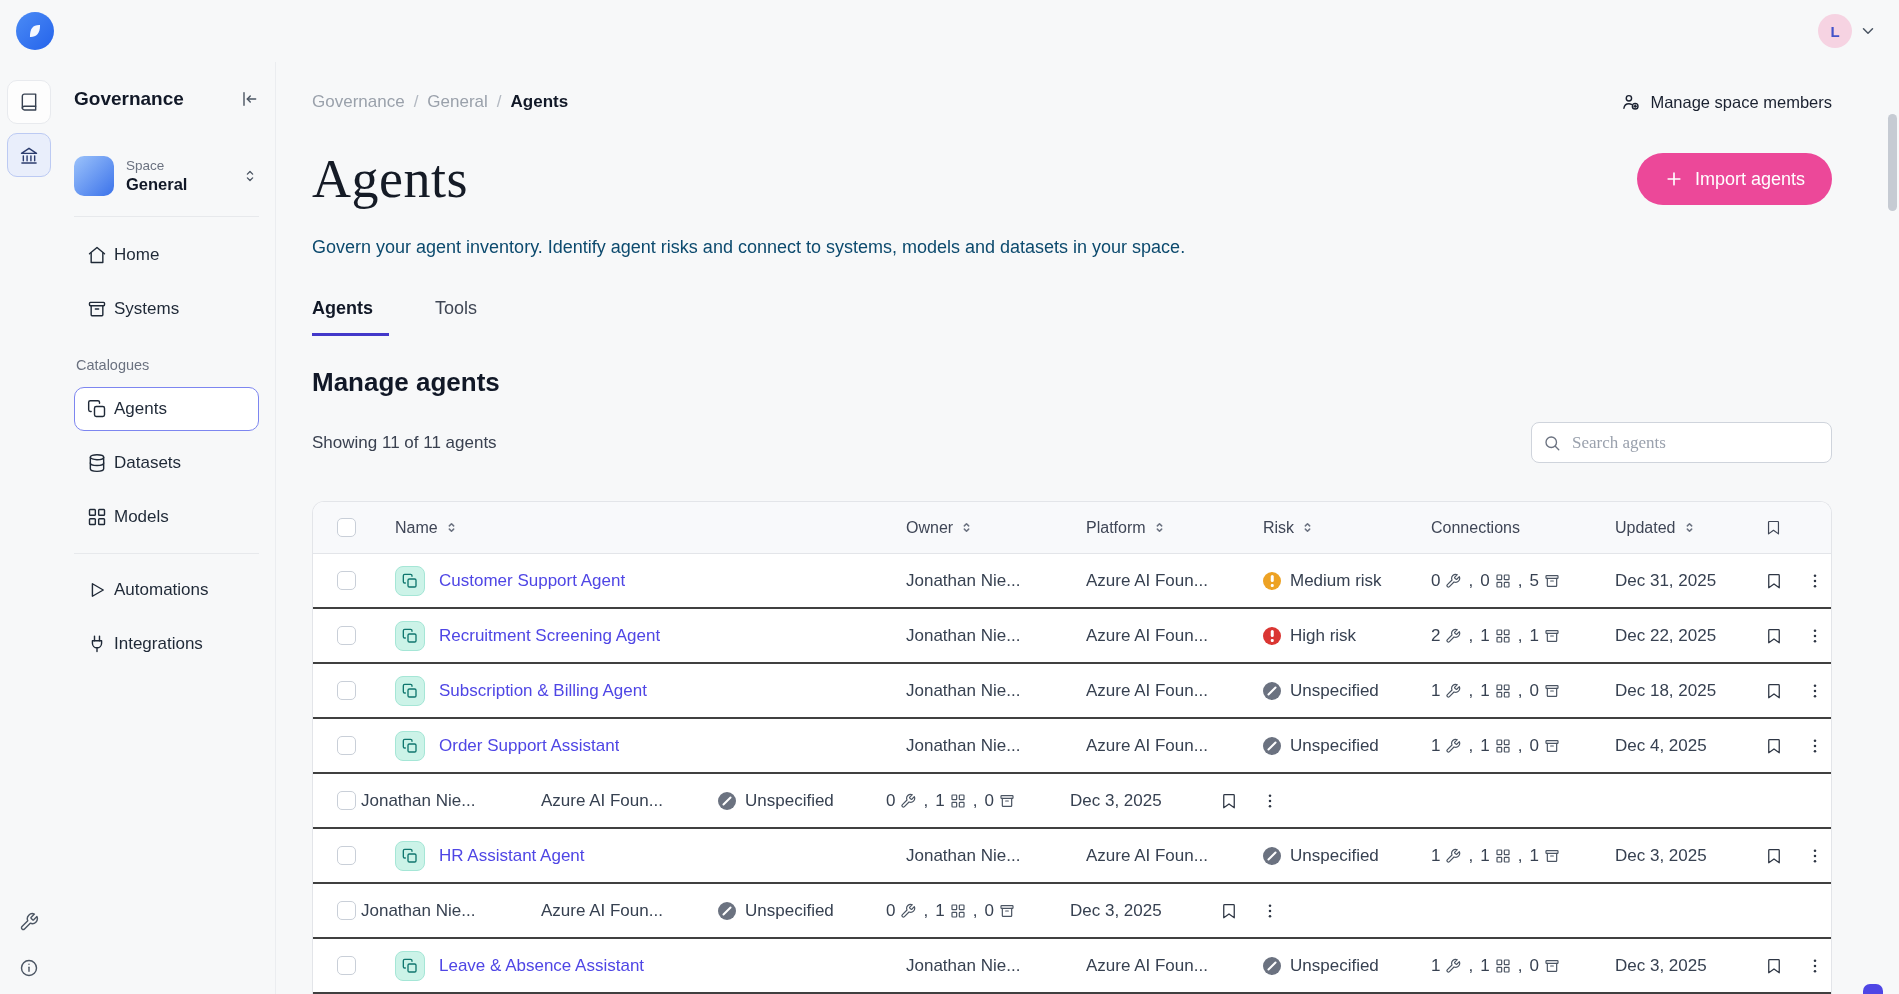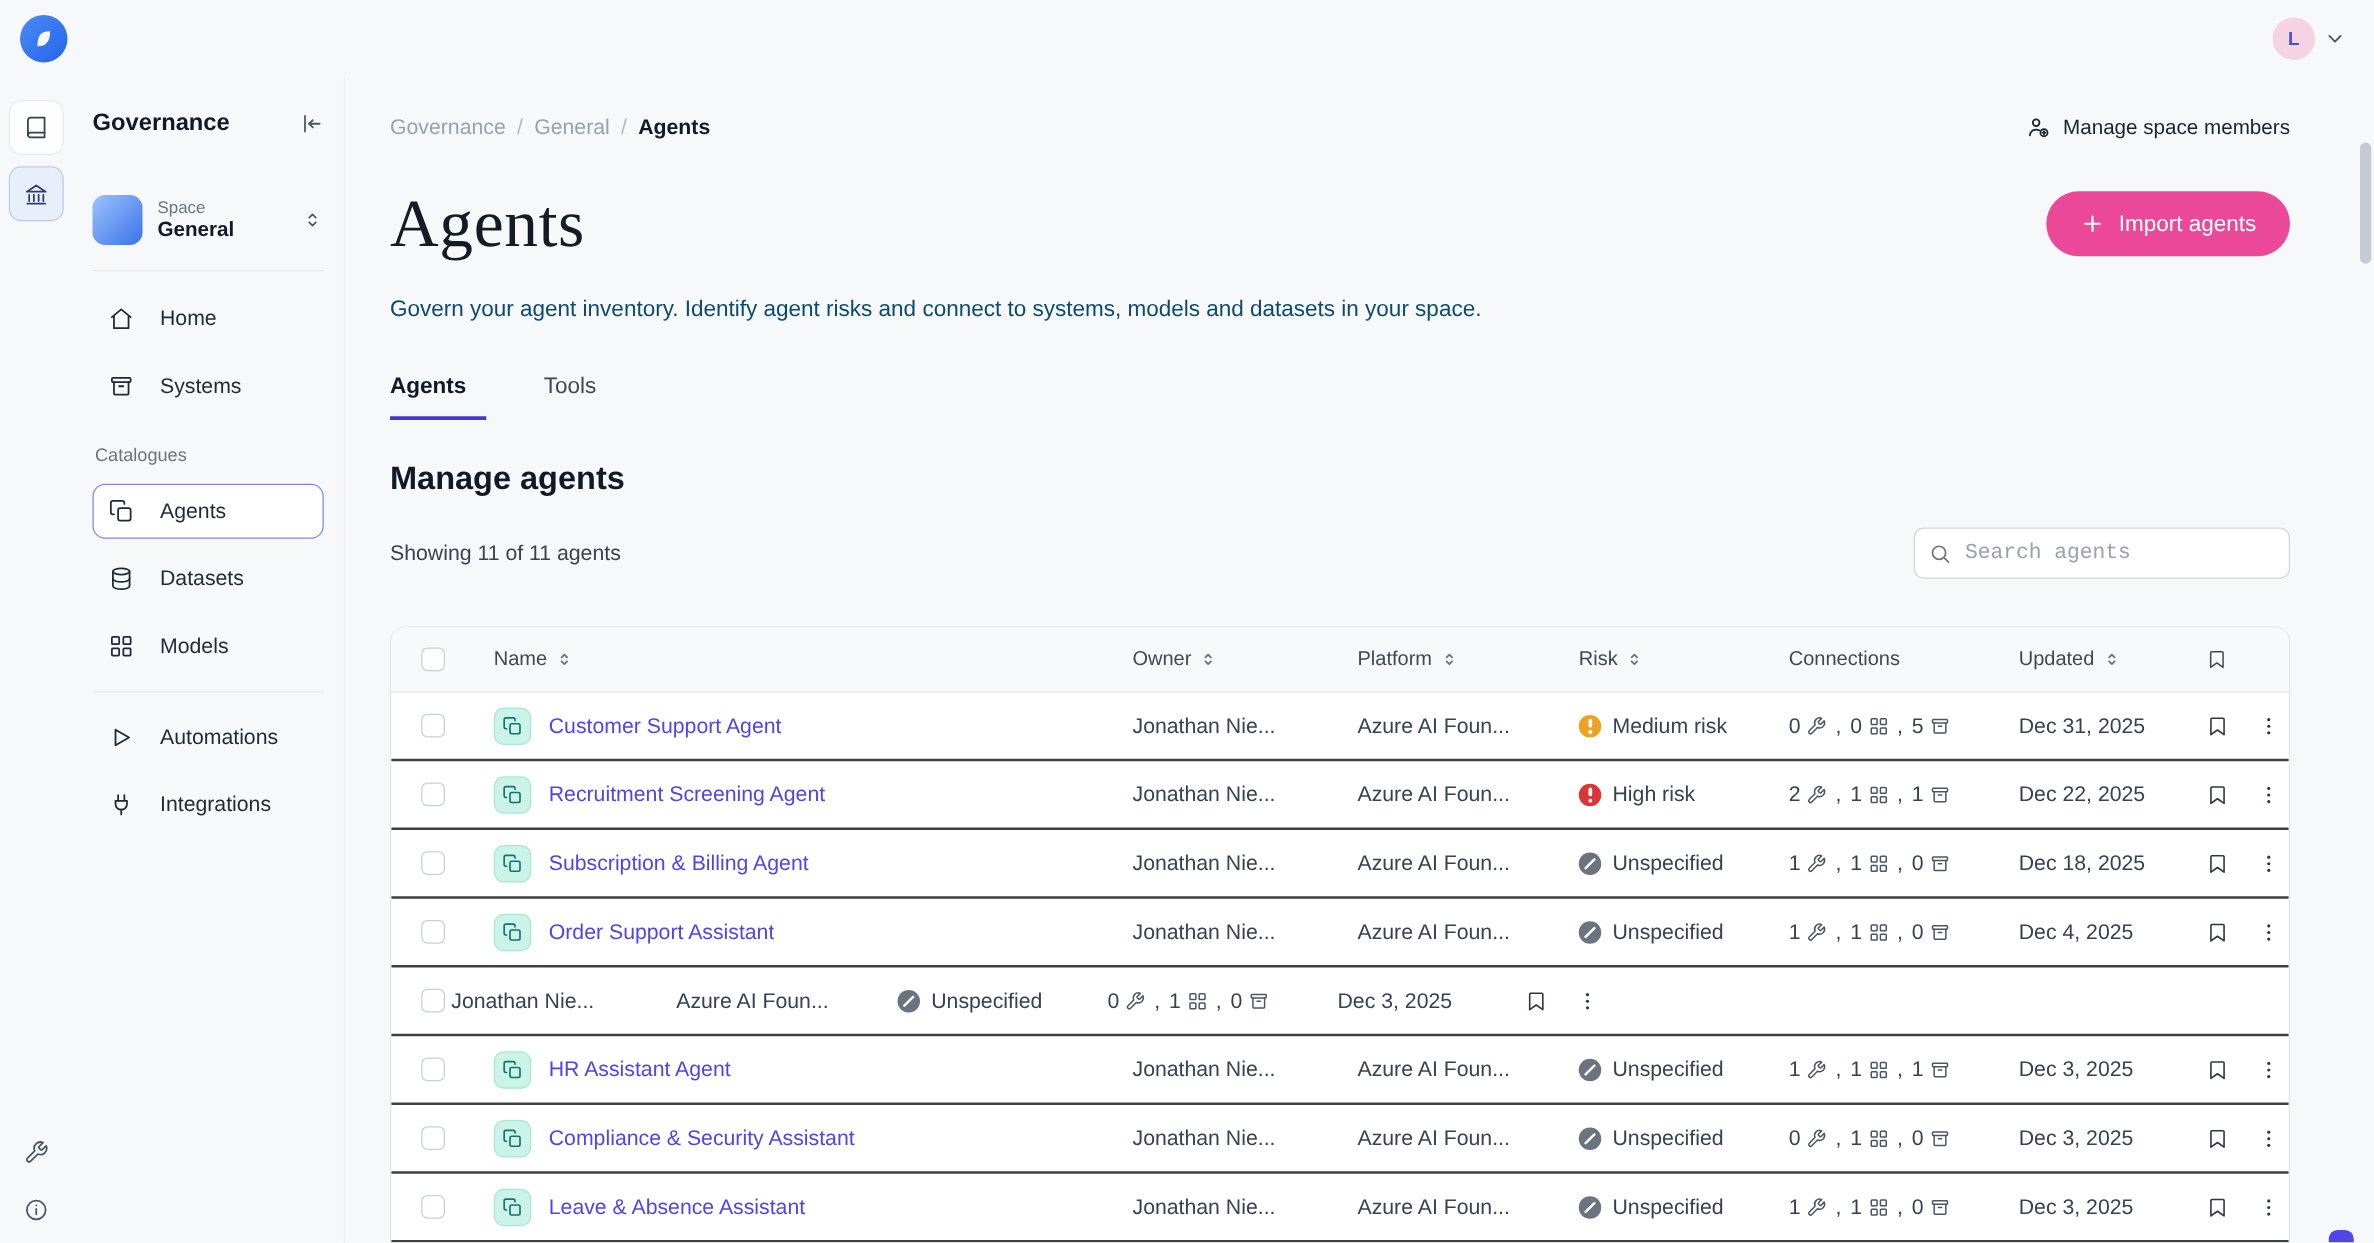--- a/index.html
+++ b/index.html
@@ -31,21 +31,21 @@
   .sb-title { font-size:19px; font-weight:700; color:#111827; }
   .collapse { color:#4b5563; }
   .space-sel { margin-top:44px; display:flex; align-items:center; gap:12px; }
   .space-avatar { width:40px; height:40px; border-radius:10px; background:linear-gradient(135deg,#9cc3fb,#3b72ea); }
   .space-text { display:flex; flex-direction:column; gap:2px; flex:1; }
   .space-label { font-size:13.5px; color:#6b7280; }
   .space-name { font-size:16.5px; font-weight:600; color:#111827; }
   .unfold { color:#4b5563; }
   .sb-divider { height:1px; background:#e7e9ec; margin-top:20px; }
   .sb-group { margin-top:16px; display:flex; flex-direction:column; gap:10px; }
-  .sb-item { display:flex; align-items:center; gap:21px; height:44px; padding:0 12px; border-radius:10px; color:#1f2937; font-size:17px; text-decoration:none; border:1.5px solid transparent; }
+  .sb-item { display:flex; align-items:center; gap:7px; height:44px; padding:0 12px; border-radius:10px; color:#1f2937; font-size:17px; text-decoration:none; border:1.5px solid transparent; }
   .sb-item .ic { color:#1f2937; }
   .sb-item.selected { background:#ffffff; border-color:#7d86f0; }
   .sb-section { margin-top:26px; font-size:14.5px; color:#6b7280; padding-left:2px; }
   .sb-divider2 { height:1px; background:#e7e9ec; margin-top:14px; }
 
   
   .main { flex:1; position:relative; padding:0 67px 0 36px; }
   .main-top { margin-top:28px; display:flex; align-items:center; justify-content:space-between; height:24px; }
   .breadcrumb { display:flex; align-items:center; font-size:17px; color:#9aa1ab; }
   .crumb { cursor:pointer; }
@@ -62,21 +62,21 @@
   .tabs { margin-top:40px; display:flex; gap:46px; }
   .tab { font-size:18px; color:#3f4654; padding:0 16px 14px 0; border-bottom:3px solid transparent; cursor:pointer; }
   .tab.active { color:#111827; font-weight:600; border-bottom-color:#4338ca; }
 
   .section-heading { margin-top:30px; font-size:26px; font-weight:700; color:#111827; line-height:32px; }
 
   .list-controls { margin-top:24px; display:flex; align-items:center; justify-content:space-between; }
   .summary { font-size:17px; color:#3a4150; }
   .search { position:relative; display:block; }
   .search svg { position:absolute; left:12px; top:50%; transform:translateY(-50%); color:#6b7280; }
-  .search input { width:301px; height:41px; border:1px solid #cfd4dc; border-radius:8px; background:#fff; padding:0 12px 0 40px; font-size:17px; color:#111827; outline:none; font-family:Liberation Mono, monospace; }
+  .search input { width:301px; height:41px; border:1px solid #cfd4dc; border-radius:8px; background:#fff; padding:0 12px 0 40px; font-size:17px; color:#111827; outline:none; font-family:Liberation Serif, serif; }
   .search input::placeholder { color:#9aa1ad; }
 
   
   .table { margin-top:38px; background:#fff; border:1px solid #e3e5e9; border-bottom:none; border-radius:12px 12px 0 0; overflow:hidden; }
   .thead { display:flex; align-items:center; height:52px; background:#f8f9fb; border-bottom:1px solid #e3e5e9; font-size:16px; font-weight:500; color:#3f4656; }
   .trow { display:flex; align-items:center; height:55px; border-bottom:2px solid #404040; font-size:17px; color:#374151; }
   .cell { display:flex; align-items:center; }
   .c-check { width:48px; padding-left:24px; }
   .c-name { flex:1; min-width:0; padding-left:34px; gap:14px; }
   .c-owner { width:180px; }
@@ -726,29 +726,20 @@
                   <circle cx="12" cy="19" r="1.7"></circle>
                 </svg>
       </span>
     </div>
   </div>
 
   <div class="trow">
     <div class="cell c-check">
               <span class="checkbox"></span>
             </div>
-    <div class="cell c-name">
-      <span class="agent-ic">
-        <svg width="16" height="16" viewBox="0 0 24 24" fill="none" stroke="currentColor" stroke-width="2" stroke-linecap="round" stroke-linejoin="round">
-                  <rect x="9" y="9" width="12" height="12" rx="2"></rect>
-                  <path d="M5 15H4a2 2 0 0 1-2-2V4a2 2 0 0 1 2-2h9a2 2 0 0 1 2 2v1"></path>
-                </svg>
-      </span>
-      <a class="agent-link">Compliance &amp; Security Assistant</a>
-    </div>
     <div class="cell c-owner">Jonathan Nie...</div>
     <div class="cell c-platform">Azure AI Foun...</div>
     <div class="cell c-risk">
       <span class="risk-ic risk-none"></span>
       <span>Unspecified</span>
     </div>
     <div class="cell c-conn">
       <span class="conn-group">
         <span>0</span>
         <svg width="16" height="16" viewBox="0 0 24 24" fill="none" stroke="currentColor" stroke-width="1.8" stroke-linecap="round" stroke-linejoin="round">

